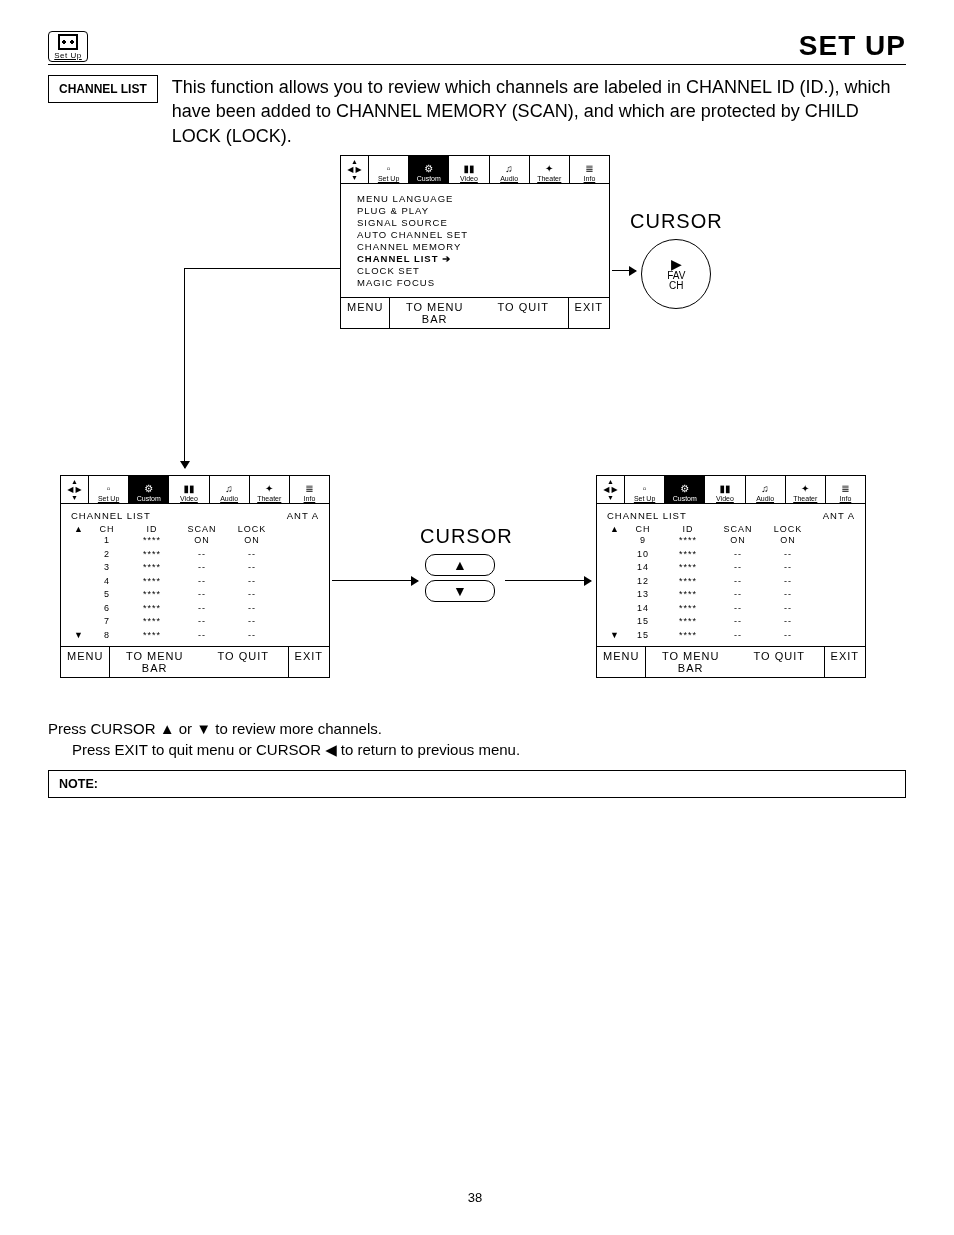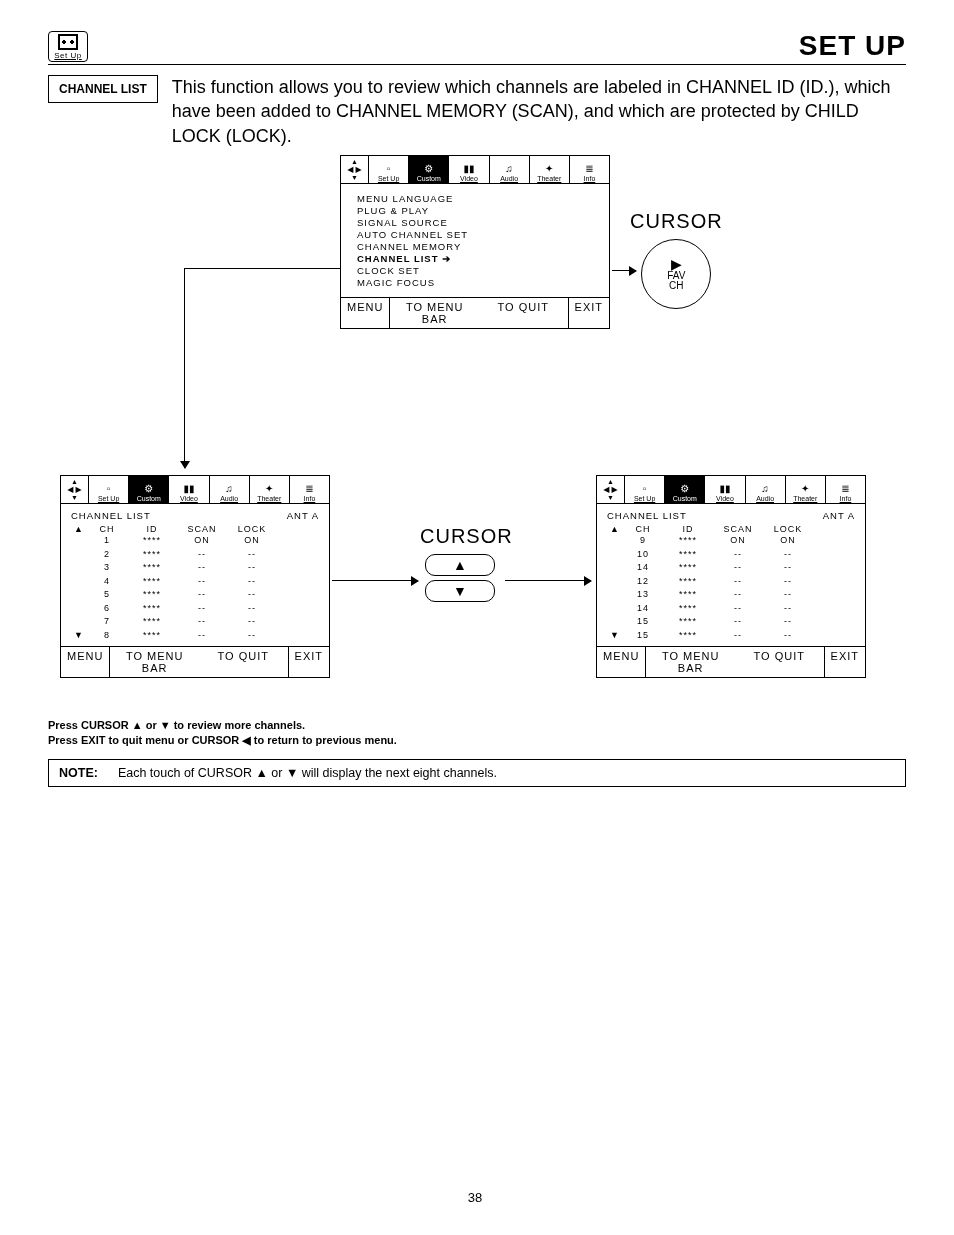--- a/index.html
+++ b/index.html
@@ -127,21 +127,21 @@
   .chlist-table .row { display:flex; font-size:9px; line-height:1.5;}
   .col-arr { flex:0 0 16px; text-align:center;}
   .col-ch  { flex:0 0 40px; text-align:center;}
   .col-id  { flex:0 0 50px; text-align:center;}
   .col-sc  { flex:0 0 50px; text-align:center;}
   .col-lk  { flex:0 0 50px; text-align:center;}
   .cursor-updown { width:80px; }
   .cursor-updown .btn {
     border:1.5px solid #000; border-radius:10px; padding:2px 0; text-align:center; font-size:14px; margin:4px auto; width:70px;
   }
-  .body-text { font-size:11px; margin-top:6px; line-height:1.4;font-weight:bold;}
+  .body-text { font-size:15px; margin-top:6px; line-height:1.4;}
   .note-box { border:1px solid #000; padding:6px 10px; margin-top:10px; font-size:12.5px; display:flex; gap:20px;}
   .note-box .nlabel { font-weight:bold; }
   .page-num { position:absolute; bottom:30px; left:0; right:4px; text-align:center; font-size:13px;}
   .nav-tri { font-size:7px; line-height:1;}
 </style>
 </head>
 <body>
 
 <div class="page">
 
@@ -463,22 +463,21 @@
     <div class="osd-foot">
       <div class="sep">MENU</div>
       <div class="grow">TO MENU BAR</div>
       <div class="grow">TO QUIT</div>
       <div class="right">EXIT</div>
     </div>
   </div>
 
   <div style="position:absolute; left:48px; top:712px; right:48px;">
     <div class="body-text">Press CURSOR ▲ or ▼ to review more channels.</div>
-    <div class="body-text" style="margin-top:0;">Press EXIT to quit menu or CURSOR ◀ to return to previous menu.</div>
+    <div class="body-text" style="margin-top:0;margin-left:24px;">Press EXIT to quit menu or CURSOR ◀ to return to previous menu.</div>
     <div class="note-box">
       <span class="nlabel">NOTE:</span>
-      <span>Each touch of CURSOR ▲ or ▼ will display the next eight channels.</span>
     </div>
   </div>
 
   <div class="page-num">38</div>
 
 </div>
 
 </body></html>

